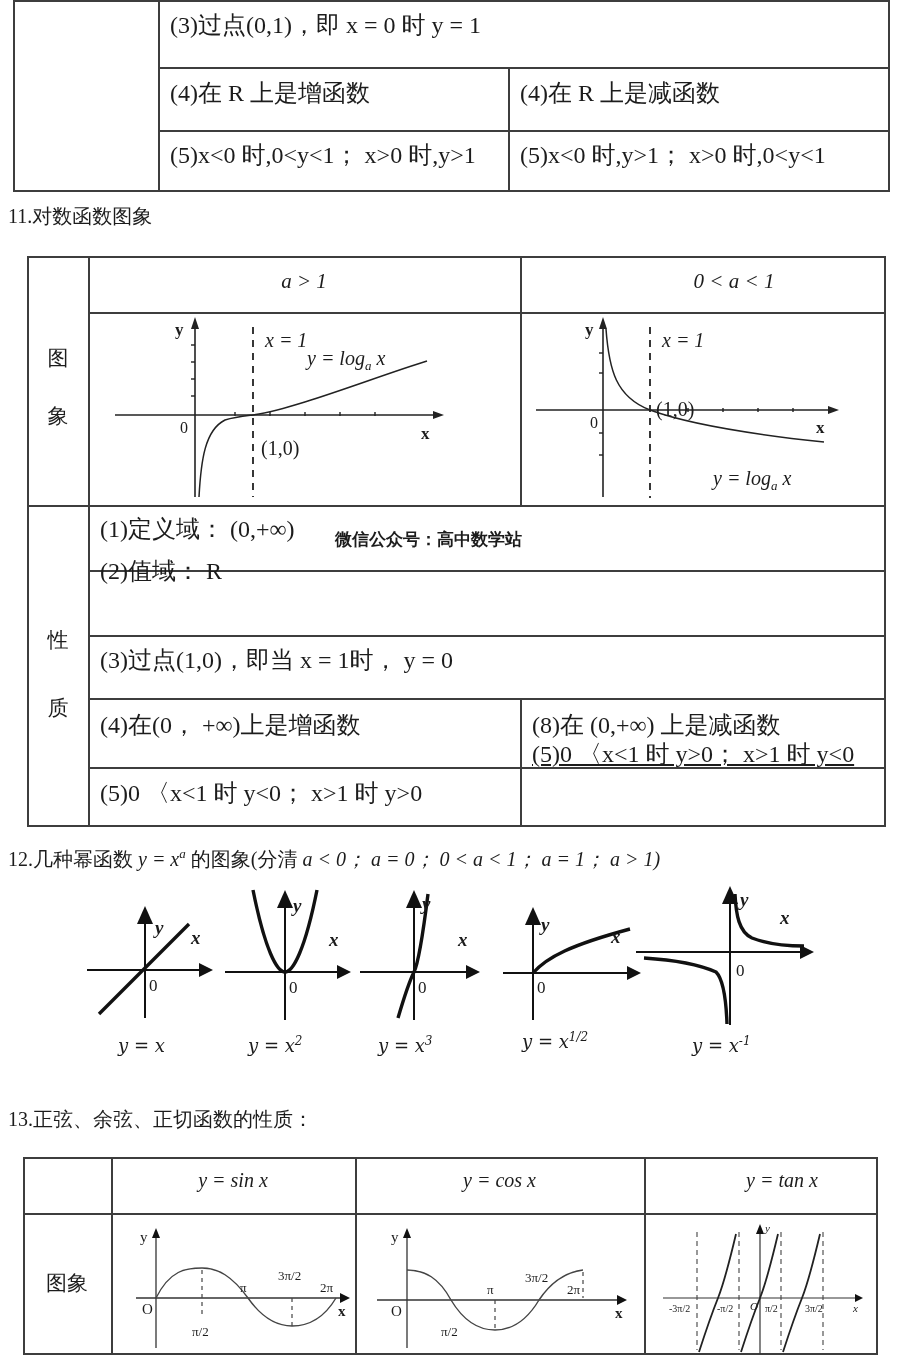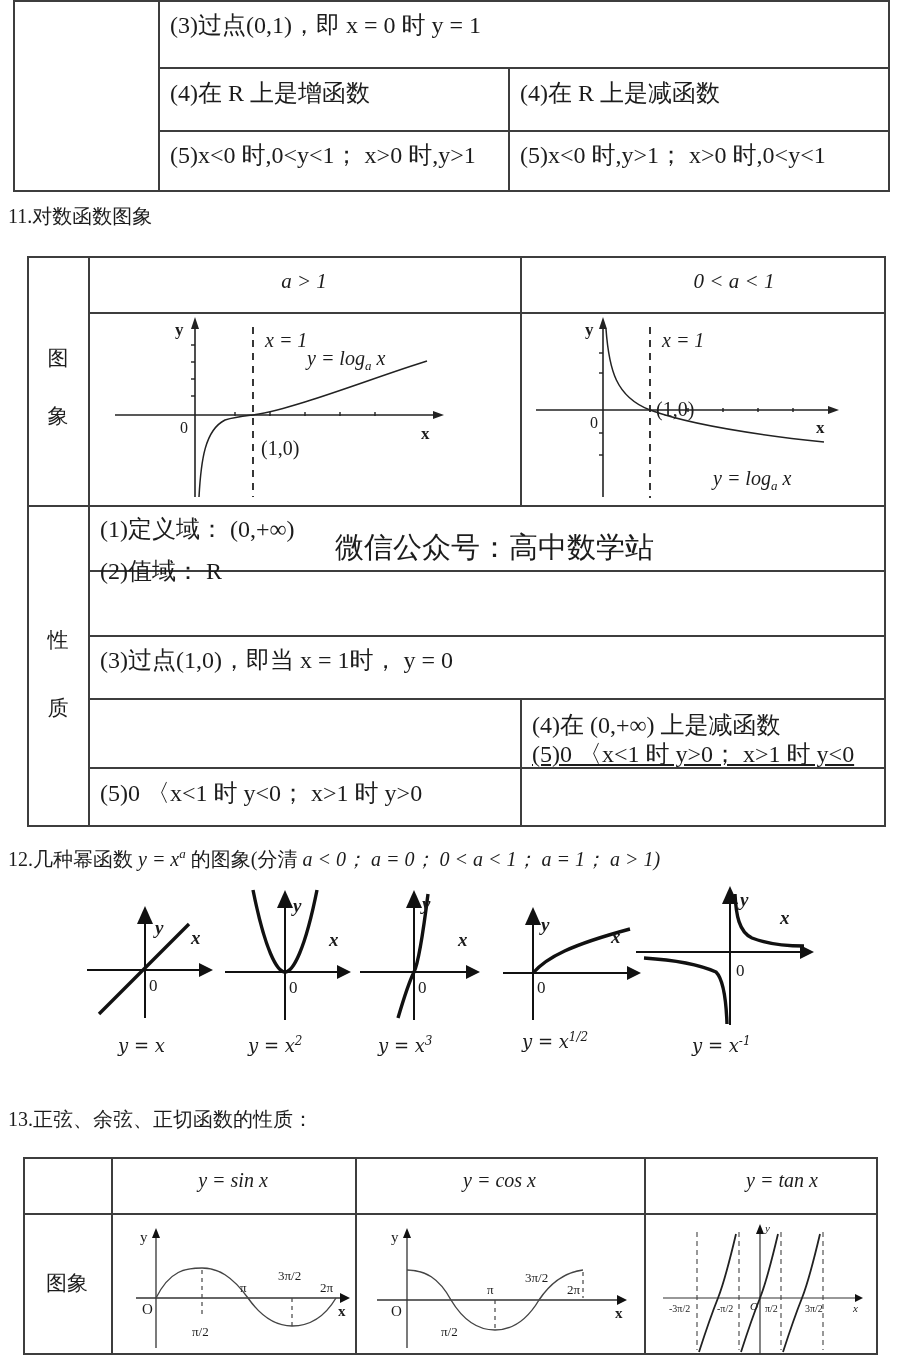--- a/index.html
+++ b/index.html
@@ -7,21 +7,21 @@
         font-family:"Liberation Serif","DejaVu Serif",serif;color:#1c1c1c;}
   .hline{position:absolute;height:2px;background:#3d3d3d;}
   .vline{position:absolute;width:2px;background:#3d3d3d;}
   .box{position:absolute;border:2px solid #3d3d3d;box-sizing:border-box;}
   .cell{position:absolute;font-size:24px;line-height:1.25;white-space:nowrap;}
   .heading{position:absolute;font-size:20px;white-space:nowrap;}
   .math{font-style:italic;}
   .ctr{text-align:center;}
   .rowlabel{position:absolute;font-size:21px;text-align:center;line-height:1.0;}
   .rowlabel div{margin:28px 0;}
-  .watermark{position:absolute;font-weight:normal;font-size:29px;
+  .watermark{position:absolute;font-weight:bold;font-size:17px;
              font-family:"Liberation Sans","DejaVu Sans",sans-serif;white-space:nowrap;text-align:right;}
   .plabel{position:absolute;font-size:18px;font-style:italic;white-space:nowrap;
           font-family:"DejaVu Serif","Liberation Serif",serif;}
   .plabel sup{font-size:12px;font-style:italic;}
   svg{position:absolute;overflow:visible;}
   svg text{font-family:"Liberation Serif","DejaVu Serif",serif;fill:#1c1c1c;}
   .it{font-style:italic;}
 </style>
 </head>
 <body>
@@ -112,21 +112,22 @@
     <text x="128" y="101" font-size="20">(1,0)</text>
     <text x="185" y="170" font-size="20" font-style="italic">
       <tspan>y = log</tspan><tspan dy="5" font-size="13">a</tspan><tspan dy="-5"> x</tspan>
     </text>
   </svg>
 
   <div class="cell" style="left:100px;top:514px;">(1)定义域： (0,+∞)</div>
   <div class="watermark" style="left:335px;top:528px;">微信公众号：高中数学站</div>
   <div class="cell" style="left:100px;top:556px;">(2)值域： R</div>
   <div class="cell" style="left:100px;top:645px;">(3)过点(1,0)，即当 x = 1时， y = 0</div>
-  <div class="cell" style="left:532px;top:710px;">(4)在 (0,+∞) 上是减函数</div>
+  <div class="cell" style="left:100px;top:710px;">(4)在(0， +∞)上是增函数</div>
+  <div class="cell" style="left:532px;top:710px;">(8)在 (0,+∞) 上是减函数</div>
   <div class="cell" style="left:100px;top:778px;">(5)0 〈x&lt;1 时 y&lt;0；   x&gt;1 时 y&gt;0</div>
   <div class="cell" style="left:532px;top:739px;text-decoration:underline;">(5)0 〈x&lt;1 时 y&gt;0；   x&gt;1 时 y&lt;0</div>
 
   <div class="heading" style="left:8px;top:846px;">
     <span>12.几种幂函数 </span><span class="math">y = x</span><sup class="math" style="font-size:13px;">a</sup><span> 的图象(分清 </span><span class="math">a &lt; 0； a = 0； 0 &lt; a &lt; 1； a = 1； a &gt; 1)</span>
   </div>
 
   <svg style="left:75px;top:888px;" width="140" height="140" viewBox="0 0 140 140">
     <line x1="12" y1="82" x2="124" y2="82" stroke="#111" stroke-width="2"></line>
     <polygon points="124,75 124,89 138,82" fill="#111"></polygon>

